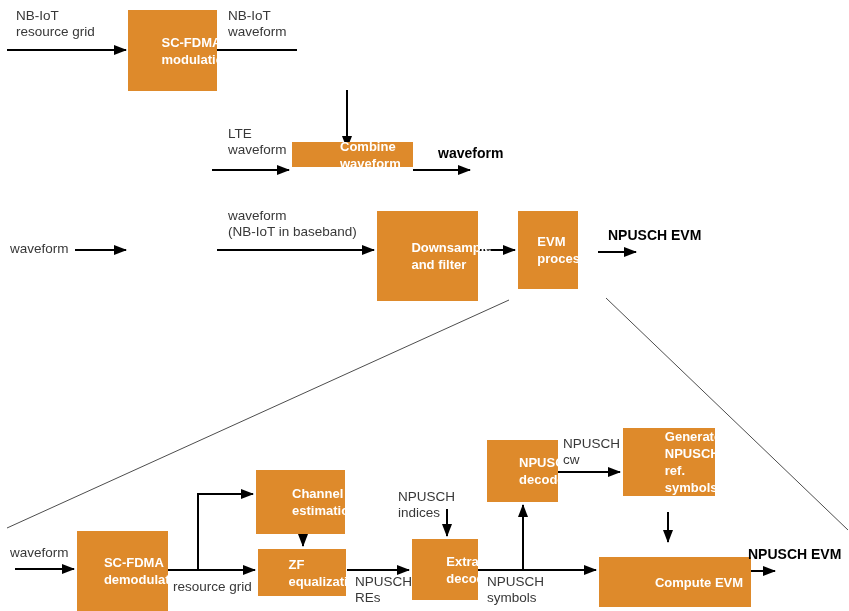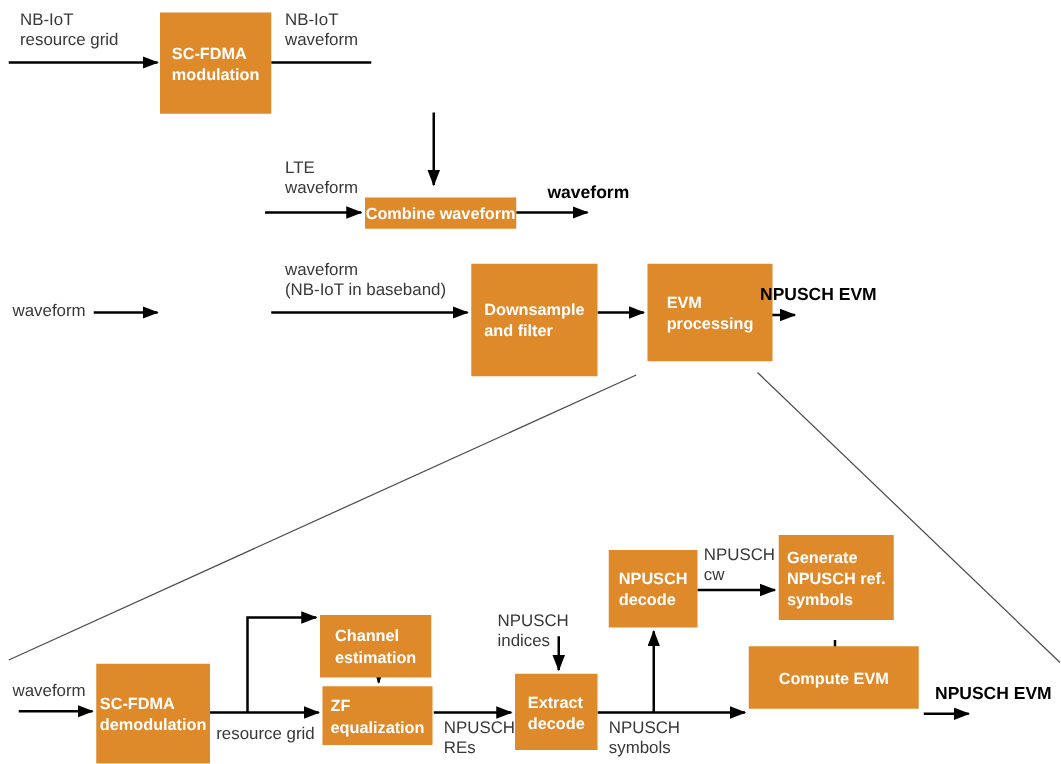--- a/index.html
+++ b/index.html
@@ -11,20 +11,21 @@
     overflow:hidden;
   }
   svg.wires{position:absolute;left:0;top:0;width:849px;height:611px;}
   .flow{stroke:var(--connector,#000);stroke-width:2;fill:none;}
   .thin{stroke:var(--expansion-line,#4d4d4d);stroke-width:1;fill:none;}
   .block{
     position:absolute;
     background:var(--block-fill,#DE8A2B);
     display:flex;align-items:center;justify-content:center;
     box-sizing:border-box;
+    padding-left:48px;
   }
   .block > span{
     white-space:pre-line;
     text-align:left;
     color:var(--block-text,#fff);
     font-weight:bold;
     font-size:13px;
     line-height:17px;
   }
   .lbl{
@@ -76,59 +77,59 @@
     <path class="flow" d="M523,570 V505" marker-end="url(#arr)"></path>
     <path class="flow" d="M558,472 H620" marker-end="url(#arr)"></path>
     <path class="flow" d="M668,512 V542" marker-end="url(#arr)"></path>
     <path class="flow" d="M739,571 H775" marker-end="url(#arr)"></path>
   </svg>
 
   <div class="block" style="left:128px;top:10px;width:89px;height:81px">
     <span>SC-FDMA
 modulation</span>
   </div>
-  <div class="block" style="left:292px;top:158px;width:121px;height:25px">
+  <div class="block" style="left:292px;top:142px;width:121px;height:25px">
     <span>Combine waveform</span>
   </div>
 
   <div class="block" style="left:377px;top:211px;width:101px;height:90px">
     <span>Downsample
 and filter</span>
   </div>
-  <div class="block" style="left:518px;top:211px;width:100px;height:78px">
+  <div class="block" style="left:518px;top:211px;width:60px;height:78px">
     <span>EVM
 processing</span>
   </div>
 
   <div class="block" style="left:77px;top:531px;width:91px;height:80px">
     <span>SC-FDMA
 demodulation</span>
   </div>
-  <div class="block" style="left:256px;top:492px;width:89px;height:50px">
+  <div class="block" style="left:256px;top:470px;width:89px;height:64px">
     <span>Channel
 estimation</span>
   </div>
   <div class="block" style="left:258px;top:549px;width:88px;height:47px">
     <span>ZF
 equalization</span>
   </div>
   <div class="block" style="left:412px;top:539px;width:66px;height:61px">
     <span>Extract
 decode</span>
   </div>
   <div class="block" style="left:487px;top:440px;width:71px;height:62px">
     <span>NPUSCH
 decode</span>
   </div>
   <div class="block" style="left:623px;top:428px;width:92px;height:68px">
     <span>Generate
 NPUSCH ref.
 symbols</span>
   </div>
-  <div class="block" style="left:599px;top:517px;width:136px;height:50px">
+  <div class="block" style="left:599px;top:557px;width:152px;height:50px">
     <span>Compute EVM</span>
   </div>
 
   <div class="lbl" style="left:16px;top:8px">NB-IoT
 resource grid</div>
   <div class="lbl" style="left:228px;top:8px">NB-IoT
 waveform</div>
   <div class="lbl" style="left:228px;top:126px">LTE
 waveform</div>
   <div class="lbl b" style="left:438px;top:145px">waveform</div>

